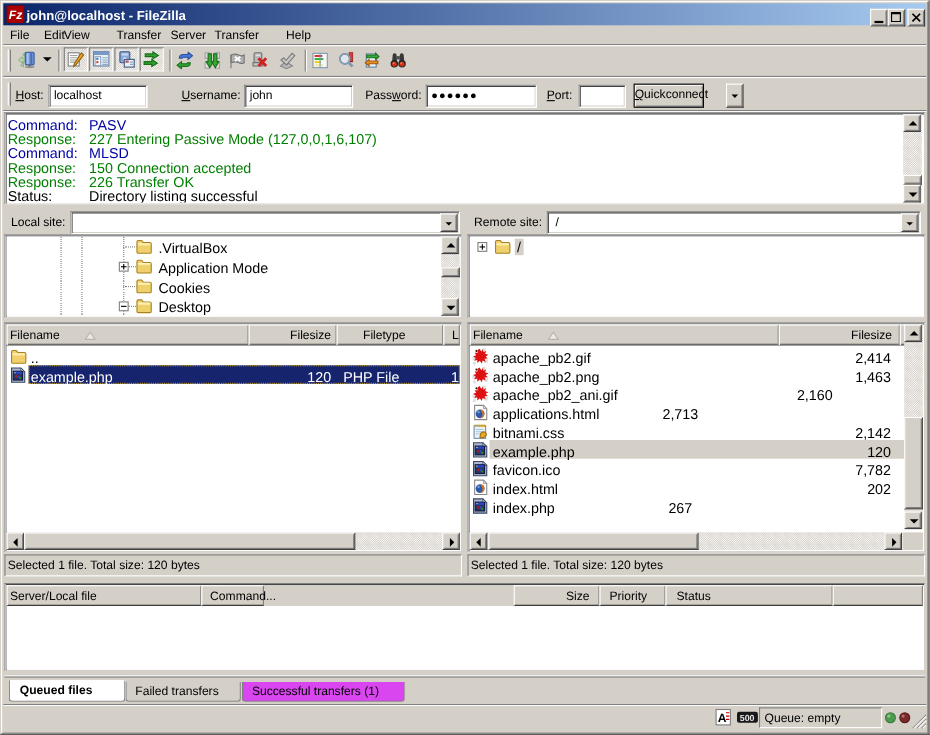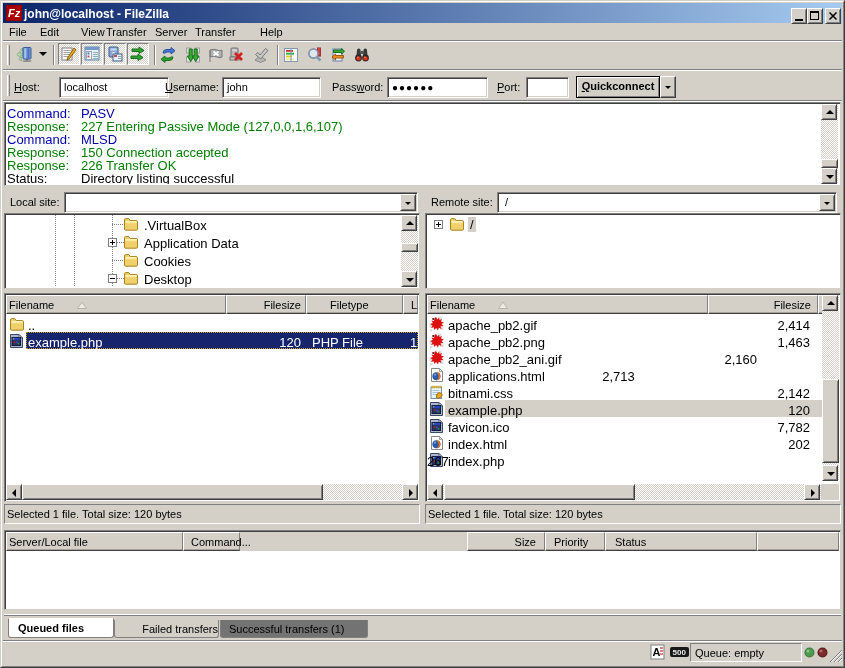--- a/index.html
+++ b/index.html
@@ -24,21 +24,21 @@
 .tsep { position:absolute; width:2px; border-left:1px solid #808080; border-right:1px solid #fff; }
 .ticon { position:absolute; width:16px; height:16px; }
 .toggle-btn { position:absolute; width:22px; height:22px; border:1px solid; border-color:#808080 #fff #fff #808080;
   background-image: linear-gradient(45deg,#fff 25%,transparent 25%,transparent 75%,#fff 75%), linear-gradient(45deg,#fff 25%,#d4d0c8 25%,#d4d0c8 75%,#fff 75%);
   background-size:2px 2px; background-position:0 0,1px 1px; }
 .toggle-btn svg { position:absolute; left:2px; top:2px; }
 
 .qlabel { position:absolute; top:81px; font-size:11px; }
 .qinput { position:absolute; top:77px; height:21px; background:#fff; border:1px solid #808080; border-bottom-color:#fff; border-right-color:#fff; box-shadow:inset 1px 1px 0 #404040, inset -1px -1px 0 #D4D0C8; font-size:11px; padding:3px 0 0 4px; }
 .u { text-decoration:underline; }
-#qc-btn { left:576px; top:76px; width:84px; height:22px; border:1px solid #000; background:#D4D0C8; box-shadow:inset 1px 1px 0 #fff, inset -1px -1px 0 #808080; text-align:center; padding-top:3px; font-size:11px;font-weight:bold; }
+#qc-btn { left:576px; top:76px; width:64px; height:22px; border:1px solid #000; background:#D4D0C8; box-shadow:inset 1px 1px 0 #fff, inset -1px -1px 0 #808080; text-align:center; padding-top:3px; font-size:11px; }
 #qc-drop { left:660px; top:76px; width:16px; height:22px; border:1px solid; border-color:#fff #404040 #404040 #fff; background:#D4D0C8; box-shadow:inset -1px -1px 0 #808080; }
 
 .sunken { position:absolute; background:#fff; border:1px solid #808080; border-bottom-color:#D4D0C8; border-right-color:#D4D0C8; box-shadow:inset 1px 1px 0 #404040, inset -1px -1px 0 #fff; }
 
 .sb-track { position:absolute; background-image: linear-gradient(45deg,#fff 25%,transparent 25%,transparent 75%,#fff 75%), linear-gradient(45deg,#fff 25%,#d4d0c8 25%,#d4d0c8 75%,#fff 75%); background-size:2px 2px; background-position:0 0,1px 1px; }
 .sb-btn { position:absolute; width:16px; height:16px; background:#D4D0C8; border:1px solid; border-color:#fff #404040 #404040 #fff; box-shadow:inset 1px 1px 0 #D4D0C8, inset -1px -1px 0 #808080; }
 .sb-thumb { position:absolute; background:#D4D0C8; border:1px solid; border-color:#fff #404040 #404040 #fff; box-shadow:inset 1px 1px 0 #D4D0C8, inset -1px -1px 0 #808080; }
 .arrow { position:absolute; width:0; height:0; }
 
 .hdr { position:absolute; height:19px; background:#D4D0C8; }
@@ -83,21 +83,21 @@
       </div>
     <div class="caption-btn" style="left:822px;">
         <svg width="14" height="14" style="position:absolute;left:0;top:0">
           <path d="M3.5 3.5 L10.5 10.5 M10.5 3.5 L3.5 10.5" stroke="#000" stroke-width="1.6"></path>
         </svg>
       </div>
   </div>
   <div class="abs" id="menubar">
     <div class="menu-item" style="left:6px">File</div>
     <div class="menu-item" style="left:37px">Edit</div>
-    <div class="menu-item" style="left:78px">View</div>
+    <div class="menu-item" style="left:55px">View</div>
     <div class="menu-item" style="left:103px">Transfer</div>
     <div class="menu-item" style="left:152px">Server</div>
     <div class="menu-item" style="left:192px">Transfer</div>
     <div class="menu-item" style="left:257px">Help</div>
   </div>
   <div class="abs etch" style="left:3px;top:40px;width:839px"></div>
 
   <div class="abs" id="toolbar" style="left:3px;top:42px;width:839px;height:27px">
     <div class="grip" style="left:4px;top:3px;height:20px"></div>
     <svg class="ticon" id="tb-sitemgr" style="left:13px;top:4px" width="16" height="16">
@@ -207,21 +207,21 @@
         <circle cx="3.8" cy="10.4" r="0.8" fill="#F08060"></circle>
         <circle cx="10.8" cy="10.4" r="0.8" fill="#F08060"></circle>
       </svg>
   </div>
   <div class="abs etch" style="left:3px;top:69px;width:839px"></div>
 
   <div class="abs" id="quickbar" style="left:3px;top:71px;width:839px;height:29px">
     <div class="grip" style="left:4px;top:4px;height:21px"></div>
   </div>
   <div class="qlabel" style="left:14px"><span class="u">H</span>ost:</div>
-  <div class="qinput" style="left:59px;width:110px">localhost</div>
+  <div class="qinput" style="left:44px;width:90px">localhost</div>
   <div class="qlabel" style="left:165px"><span class="u">U</span>sername:</div>
   <div class="qinput" style="left:222px;width:99px">john</div>
   <div class="qlabel" style="left:332px">Pass<span class="u">w</span>ord:</div>
   <div class="qinput" style="left:387px;width:101px;letter-spacing:1px;font-size:10px;padding-top:4px">●●●●●●</div>
   <div class="qlabel" style="left:497px"><span class="u">P</span>ort:</div>
   <div class="qinput" style="left:526px;width:43px"></div>
   <div class="abs" id="qc-btn"><span class="u">Q</span>uickconnect</div>
   <div class="abs" id="qc-drop">
       <div class="down-arrow" style="left:4px;top:9px"></div>
     </div>
@@ -273,21 +273,21 @@
         <path d="M2.5 5.6 L13.5 5.6" stroke="#FDF3C2"></path>
       </svg>
     <div class="row-txt" style="left:138px;top:3px">.VirtualBox</div>
     <div class="dotline-h" style="left:111px;top:27px;width:7px"></div>
     <div class="expander plus" style="left:102px;top:23px"></div>
     <svg class="abs folder-i" style="left:117px;top:19px" width="16" height="16">
         <path d="M1.5 13 L1.5 3.8 Q1.5 2.6 2.7 2.6 L5.8 2.6 L7.3 4.6 L13.2 4.6 Q14.5 4.6 14.5 5.8 L14.5 13 Q14.5 14.2 13.3 14.2 L2.7 14.2 Q1.5 14.2 1.5 13 Z" fill="#EFD06C" stroke="#A8831F"></path>
         <path d="M2.5 5.6 L13.5 5.6 L13.5 7.2 L2.5 7.2 Z" fill="#FBEA9E"></path>
         <path d="M2.5 5.6 L13.5 5.6" stroke="#FDF3C2"></path>
       </svg>
-    <div class="row-txt" style="left:138px;top:21px">Application Data</div>
+    <div class="row-txt" style="left:138px;top:21px">Application Mode</div>
     <div class="dotline-h" style="left:106px;top:45px;width:12px"></div>
     <svg class="abs folder-i" style="left:117px;top:37px" width="16" height="16">
         <path d="M1.5 13 L1.5 3.8 Q1.5 2.6 2.7 2.6 L5.8 2.6 L7.3 4.6 L13.2 4.6 Q14.5 4.6 14.5 5.8 L14.5 13 Q14.5 14.2 13.3 14.2 L2.7 14.2 Q1.5 14.2 1.5 13 Z" fill="#EFD06C" stroke="#A8831F"></path>
         <path d="M2.5 5.6 L13.5 5.6 L13.5 7.2 L2.5 7.2 Z" fill="#FBEA9E"></path>
         <path d="M2.5 5.6 L13.5 5.6" stroke="#FDF3C2"></path>
       </svg>
     <div class="row-txt" style="left:138px;top:39px">Cookies</div>
     <div class="dotline-h" style="left:111px;top:63px;width:7px"></div>
     <div class="expander" style="left:102px;top:59px"></div>
     <svg class="abs folder-i" style="left:117px;top:55px" width="16" height="16">
@@ -477,21 +477,21 @@
         <path d="M1.5 1.5 L10 1.5 L13.5 5 L13.5 14.5 L1.5 14.5 Z" fill="#AEB6CC" stroke="#3A4868"></path>
         <path d="M10 1.5 L13.5 5 L10 5 Z" fill="#E2E6EE" stroke="#3A4868" stroke-width="0.8"></path>
         <rect x="3" y="4.5" width="8.5" height="8" fill="#2A3662" stroke="#101A40"></rect>
         <rect x="3.4" y="4.9" width="7.7" height="2" fill="#2747C8"></rect>
         <rect x="4" y="5.3" width="1.2" height="1" fill="#E8C820"></rect>
         <path d="M4.2 9.2 L6.4 8 L6.4 10.4 Z" fill="#C41818"></path>
         <rect x="7" y="8.6" width="1.8" height="1.6" fill="#2850D8"></rect>
         <rect x="8.6" y="10" width="1.6" height="1.4" fill="#1E9E1E"></rect>
       </svg>
       <div class="row-txt" style="left:21px;top:139px">index.php</div>
-      <div class="row-txt" style="left:0;top:139px;width:383px;text-align:left">267</div>
+      <div class="row-txt" style="left:0;top:139px;width:383px;text-align:center">267</div>
     </div>
 
   <div class="abs" style="left:822px;top:295px;width:17px;height:186px">
     <div class="sb-track" style="left:0;top:0;width:17px;height:186px"></div>
     <div class="sb-btn" style="left:0;top:0">
         <div class="arrow" style="left:4px;top:5px;border-left:4px solid transparent;border-right:4px solid transparent;border-bottom:4px solid #000"></div>
       </div>
     <div class="sb-thumb" style="left:0;top:84px;width:17px;height:84px"></div>
     <div class="sb-btn" style="left:0;top:170px">
         <div class="arrow" style="left:4px;top:6px;border-left:4px solid transparent;border-right:4px solid transparent;border-top:4px solid #000"></div>
@@ -517,22 +517,22 @@
     <div class="hcell" style="left:0;width:177px">Server/Local file</div>
     <div class="hcell" style="left:177px;width:57px;padding-left:7px">Command...</div>
     <div class="hcell r" style="left:461px;width:78px;padding-right:8px">Size</div>
     <div class="hcell" style="left:539px;width:60px;padding-left:8px">Priority</div>
     <div class="hcell" style="left:599px;width:152px;padding-left:9px">Status</div>
     <div class="hcell" style="left:751px;width:82px"></div>
   </div>
   <div class="abs" style="left:6px;top:551px;width:833px;height:57px;background:#fff"></div>
 
   <div class="abs" style="left:4px;top:614px;width:837px;height:2px;border-top:1px solid #fff;border-bottom:1px solid #808080"></div>
-  <div class="tab" style="left:114px;top:620px;width:105px;height:18px;background:#D4D0C8;border:1px solid #808080;border-top:none;border-radius:0 0 3px 3px;text-align:right;padding-left:8px">Failed transfers</div>
-  <div class="tab" style="left:220px;top:620px;width:148px;height:18px;background:#737373;border:1px solid #808080;border-top:none;border-radius:0 0 3px 3px;text-align:left;padding-left:8px">Successful transfers (1)</div>
+  <div class="tab" style="left:114px;top:620px;width:105px;height:18px;background:#D4D0C8;border:1px solid #808080;border-top:none;border-radius:0 0 3px 3px;text-align:left;padding-left:8px">Failed transfers</div>
+  <div class="tab" style="left:220px;top:620px;width:148px;height:18px;background:#d946ef;border:1px solid #808080;border-top:none;border-radius:0 0 3px 3px;text-align:left;padding-left:8px">Successful transfers (1)</div>
   <div class="tab" style="left:8px;top:618px;width:106px;height:20px;background:#fff;border:1px solid #808080;border-top:1px solid #fff;border-radius:0 0 3px 3px;font-weight:bold;text-align:left;padding-left:9px">Queued files</div>
 
   <div class="abs etch" style="left:3px;top:640px;width:839px"></div>
   <div class="abs" id="statusbar" style="left:3px;top:642px;width:839px;height:23px;background:#D4D0C8">
     <svg class="abs" id="sb-ascii" style="left:647px;top:2px" width="16" height="16">
         <rect x="1" y="1" width="13" height="14" fill="#fff" stroke="#808080"></rect>
         <text x="2.5" y="12" font-family="Liberation Sans" font-size="11" font-weight="bold" fill="#000">A</text>
         <path d="M10 4 h3 M10 7 h3 M10 10 h3" stroke="#C00000"></path>
       </svg>
     <svg class="abs" id="sb-speed" style="left:667px;top:2px" width="20" height="16">

